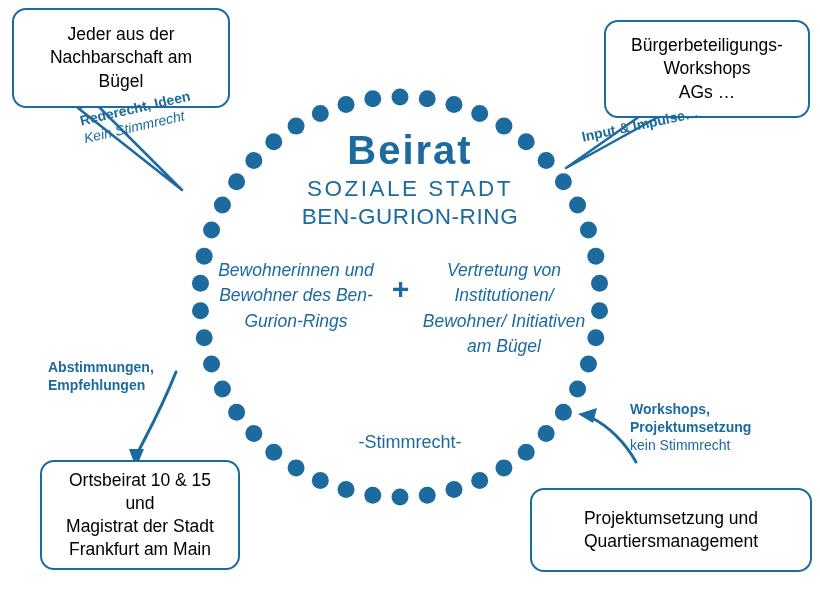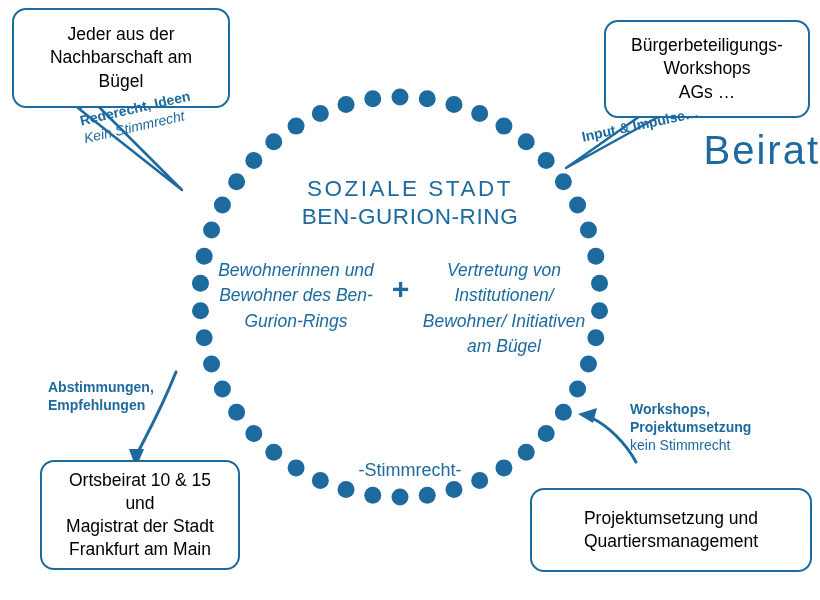--- a/index.html
+++ b/index.html
@@ -56,23 +56,22 @@
   
   .c-title {
     position: absolute;
     left: 0; right: 0;
     text-align: center;
     z-index: 2;
   }
   #title-main {
     top: 128px;
     font-size: 40px;
-    font-weight: normal;
+    font-weight: bold;
     letter-spacing: 2px;
-    text-align: right;
   }
   #title-sub1 {
     top: 176px;
     font-size: 22.5px;
     letter-spacing: 2.5px;
   }
   #title-sub2 {
     top: 204px;
     font-size: 22.5px;
     letter-spacing: 0.6px;
@@ -102,21 +101,20 @@
     font-weight: bold;
     padding-top: 14px;
   }
   #stimmrecht {
     position: absolute;
     left: 0; right: 0;
     top: 432px;
     text-align: center;
     font-size: 18px;
     z-index: 2;
-    margin-top: 28px;
   }
 
   
   .alabel {
     position: absolute;
     font-size: 14px;
     font-weight: bold;
     line-height: 1.3;
     z-index: 4;
     color: #1d6a9e;
@@ -128,21 +126,21 @@
     left: 78px; top: 112px;
     transform: rotate(-13deg);
     transform-origin: left top;
   }
   #lab-input {
     left: 580px; top: 128px;
     transform: rotate(-12deg);
     transform-origin: left top;
     text-align: left;
   }
-  #lab-abstimmungen { left: 48px;  top: 358px; margin-top: 20px; }
+  #lab-abstimmungen { left: 48px;  top: 358px; }
   #lab-beratung     { left: 630px; top: 400px; }
 </style>
 </head>
 <body>
 
 <div id="stage">
 
   <svg class="overlay" viewBox="0 0 820 600">
     <g id="dot-ring">
         <circle cx="400.00" cy="97.00" r="8.5" fill="#1d6a9e"></circle>

